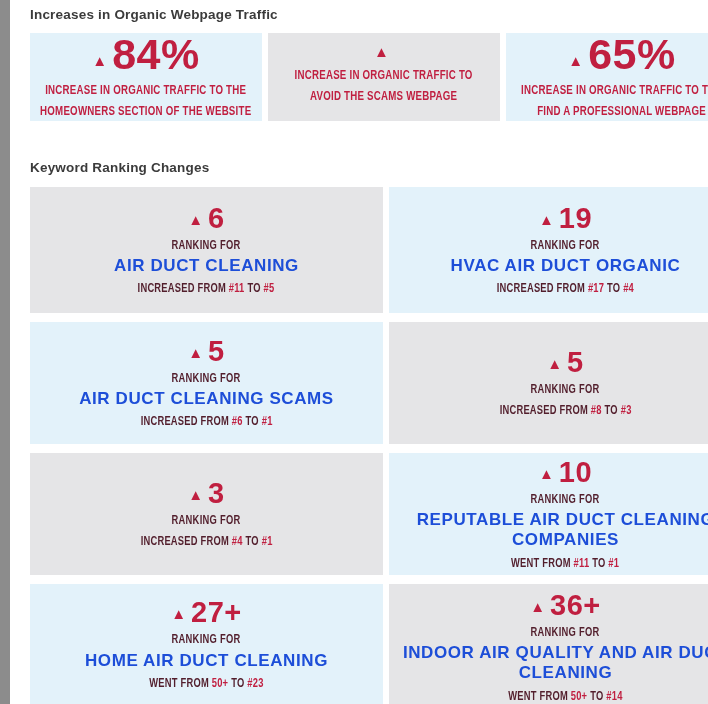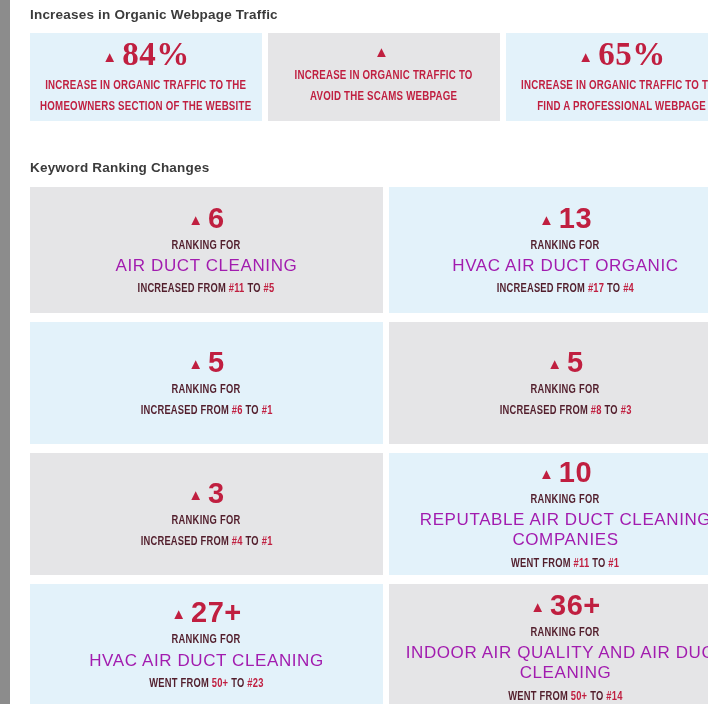--- a/index.html
+++ b/index.html
@@ -40,21 +40,21 @@
 
   .big-line {
     display: flex; align-items: baseline; justify-content: center;
     color: #c01f40; font-weight: bold;
   }
   .tri {
     font-size: 15px; margin-right: 5px;
     position: relative; top: -3px;
     line-height: 1;
   }
-  .stat-card .big-num { font-size: 33px; line-height: 1.05; letter-spacing: .5px; font-family: Liberation Serif, serif; }
+  .stat-card .big-num { font-size: 43px; line-height: 1.05; letter-spacing: .5px; }
   .condensed {
     transform: scaleX(.72);
     transform-origin: 50% 50%;
     white-space: nowrap;
     font-weight: bold;
   }
   .stat-caption {
     margin-top: 3px;
     font-size: 13.5px; line-height: 1.55;
     color: #c01f40;
@@ -67,21 +67,21 @@
   .row-1 .kw-card, .row-4 .kw-card { height: 126px; }
   .row-2 .kw-card, .row-3 .kw-card { height: 122px; }
   .row-4 .kw-left { height: 121px; }
 
   .kw-card .big-num { font-size: 29px; line-height: 1.1; letter-spacing: .5px; }
   .ranking-for {
     font-size: 13px; color: #521e2c; letter-spacing: .4px;
     margin-top: 2px; line-height: 1.3;
   }
   .keyword {
-    font-size: 17px; font-weight: normal; color: #a21caf;
+    font-size: 17px; font-weight: bold; color: #1d4ed8;
     letter-spacing: .6px; line-height: 1.18;
     margin-top: 3px;
   }
   .change {
     font-size: 13px; color: #521e2c; letter-spacing: .3px;
     margin-top: 4px; line-height: 1.3;
   }
   .change span { margin: 0 2px; }
   .change .num { color: #c01f40; }
 </style>
@@ -138,37 +138,38 @@
         </div>
         <div class="ranking-for condensed">RANKING FOR</div>
         <div class="keyword">AIR DUCT CLEANING</div>
         <div class="change condensed">
           <span>INCREASED FROM</span><span class="num">#11</span><span>TO</span><span class="num">#5</span>
         </div>
       </div>
       <div class="card kw-card kw-right bg-blue">
         <div class="big-line">
           <span class="tri">▲</span>
-          <span class="big-num">13</span>
+          <span class="big-num">19</span>
         </div>
         <div class="ranking-for condensed">RANKING FOR</div>
         <div class="keyword">HVAC AIR DUCT ORGANIC</div>
         <div class="change condensed">
           <span>INCREASED FROM</span><span class="num">#17</span><span>TO</span><span class="num">#4</span>
         </div>
       </div>
     </div>
 
     <div class="kw-row row-2">
       <div class="card kw-card kw-left bg-blue">
         <div class="big-line">
           <span class="tri">▲</span>
           <span class="big-num">5</span>
         </div>
         <div class="ranking-for condensed">RANKING FOR</div>
+        <div class="keyword">AIR DUCT CLEANING SCAMS</div>
         <div class="change condensed">
           <span>INCREASED FROM</span><span class="num">#6</span><span>TO</span><span class="num">#1</span>
         </div>
       </div>
       <div class="card kw-card kw-right bg-gray">
         <div class="big-line">
           <span class="tri">▲</span>
           <span class="big-num">5</span>
         </div>
         <div class="ranking-for condensed">RANKING FOR</div>
@@ -202,21 +203,21 @@
       </div>
     </div>
 
     <div class="kw-row row-4">
       <div class="card kw-card kw-left bg-blue">
         <div class="big-line">
           <span class="tri">▲</span>
           <span class="big-num">27+</span>
         </div>
         <div class="ranking-for condensed">RANKING FOR</div>
-        <div class="keyword">HVAC AIR DUCT CLEANING</div>
+        <div class="keyword">HOME AIR DUCT CLEANING</div>
         <div class="change condensed">
           <span>WENT FROM</span><span class="num">50+</span><span>TO</span><span class="num">#23</span>
         </div>
       </div>
       <div class="card kw-card kw-right bg-gray">
         <div class="big-line">
           <span class="tri">▲</span>
           <span class="big-num">36+</span>
         </div>
         <div class="ranking-for condensed">RANKING FOR</div>

